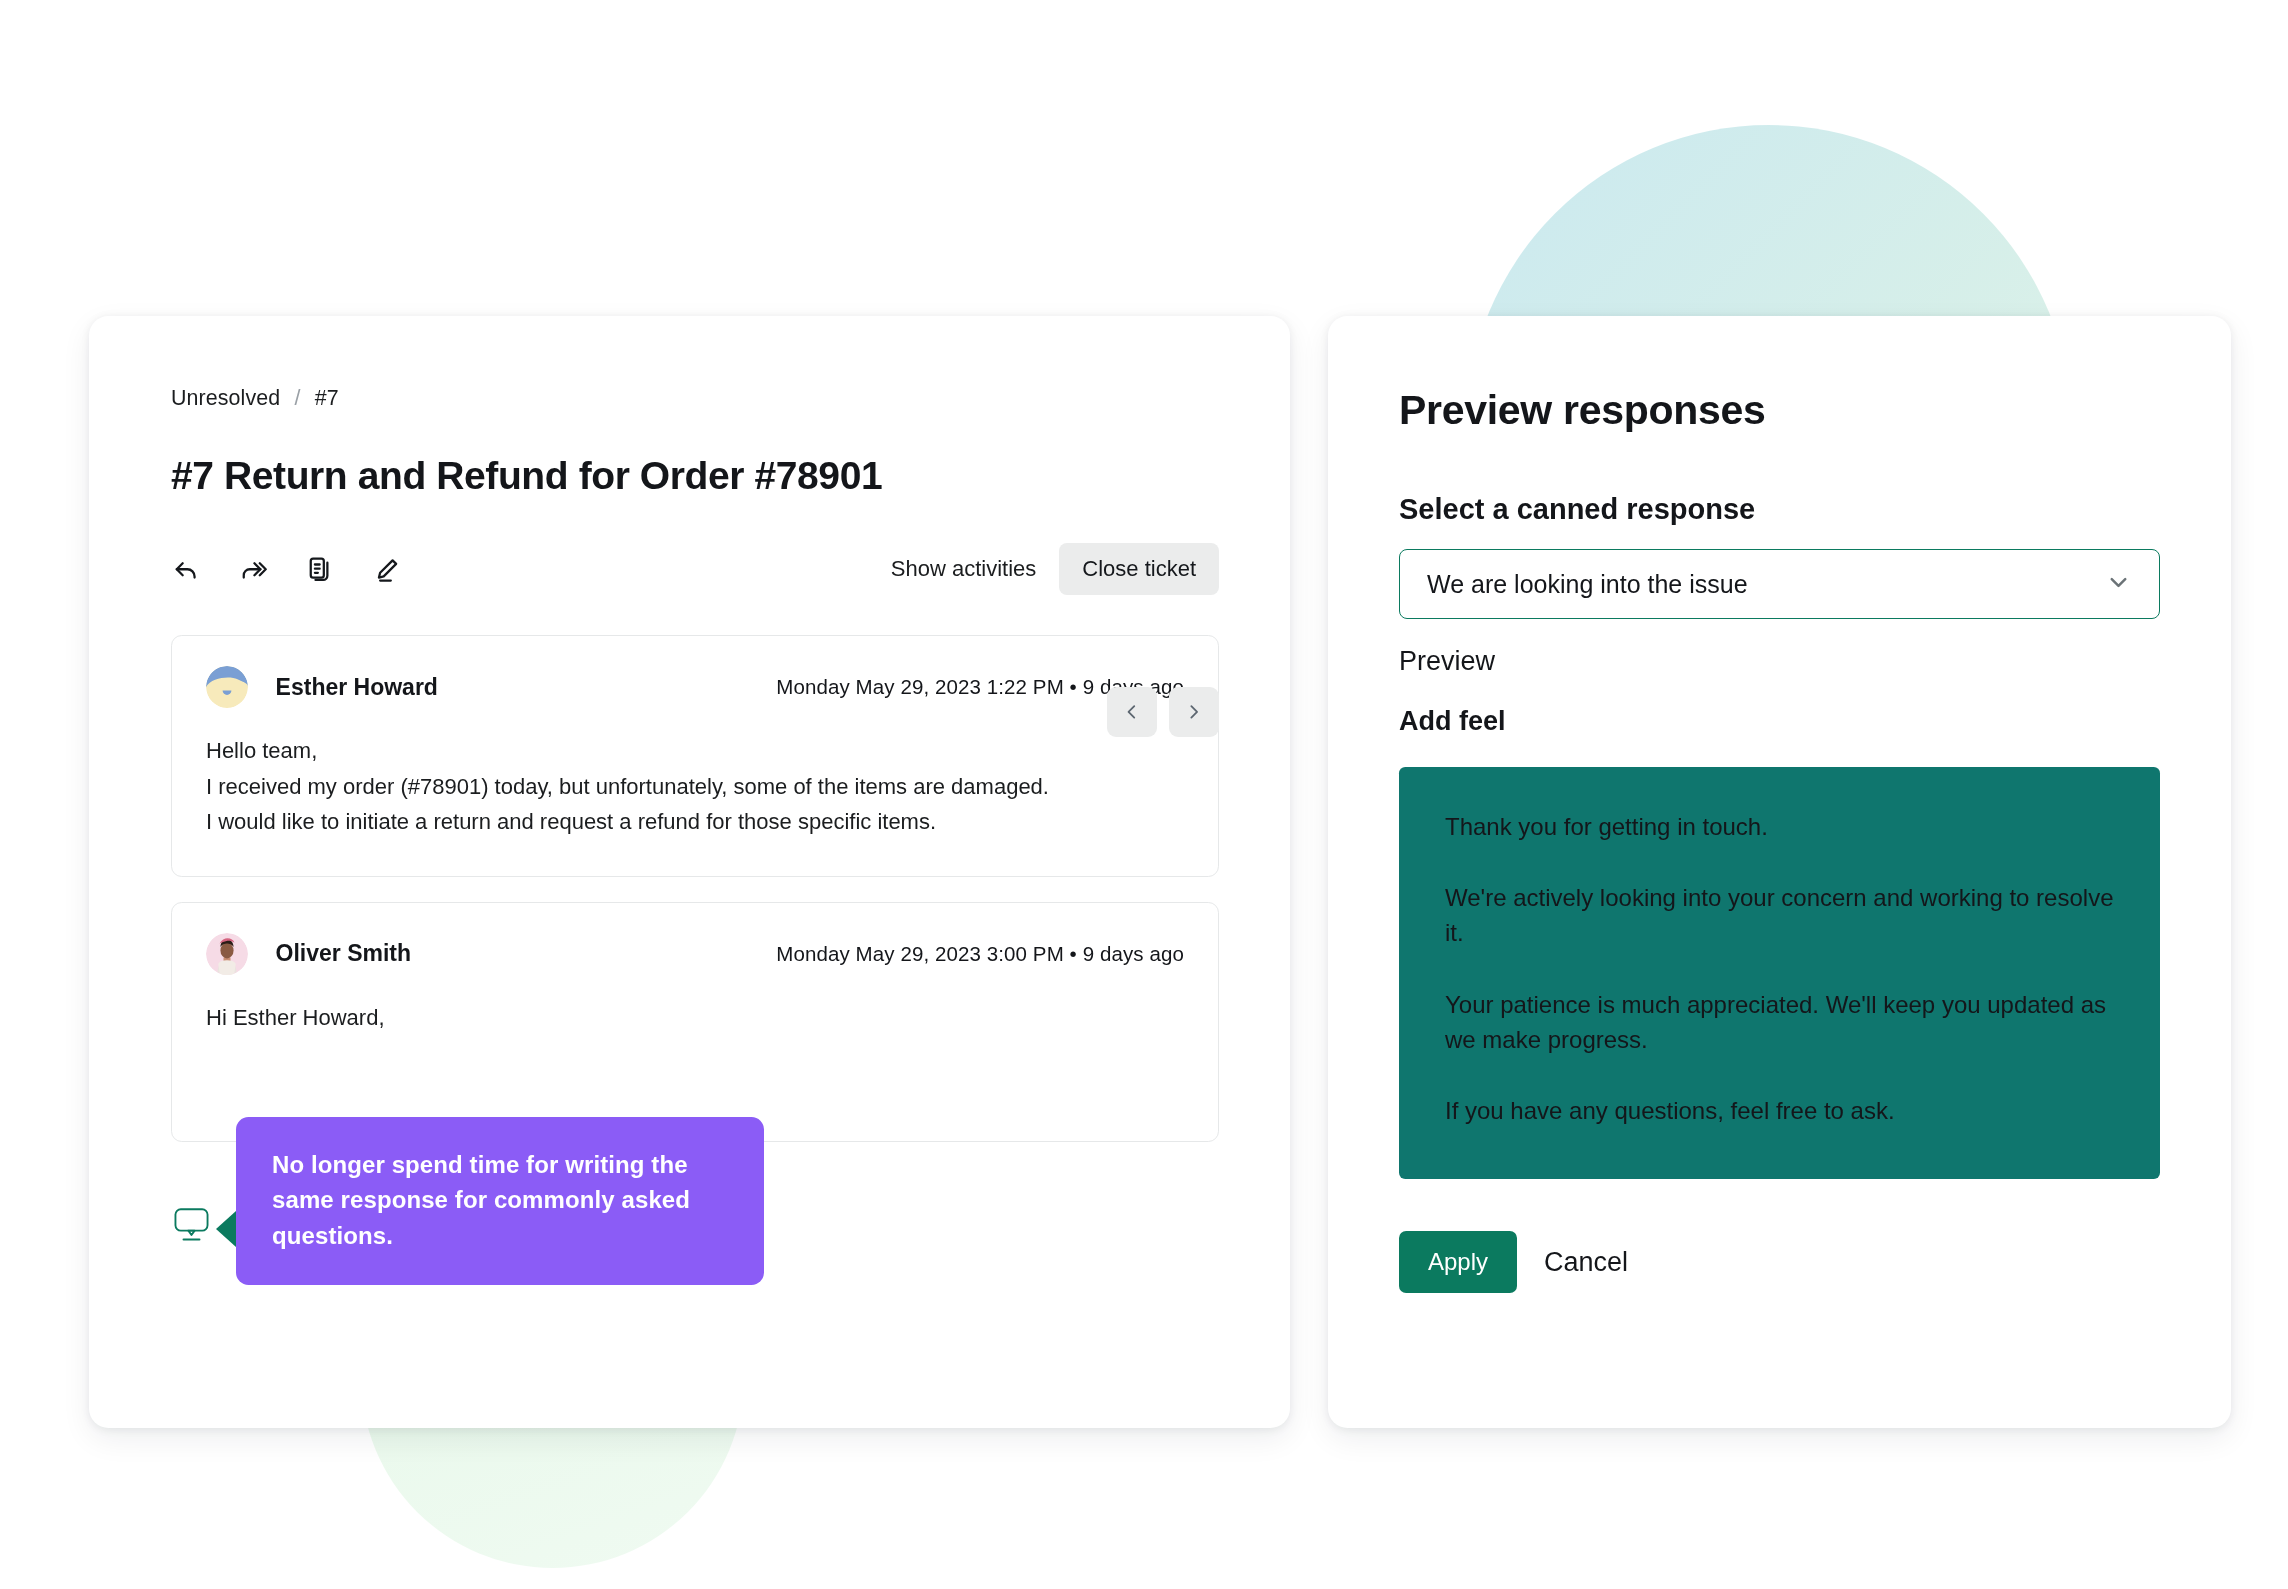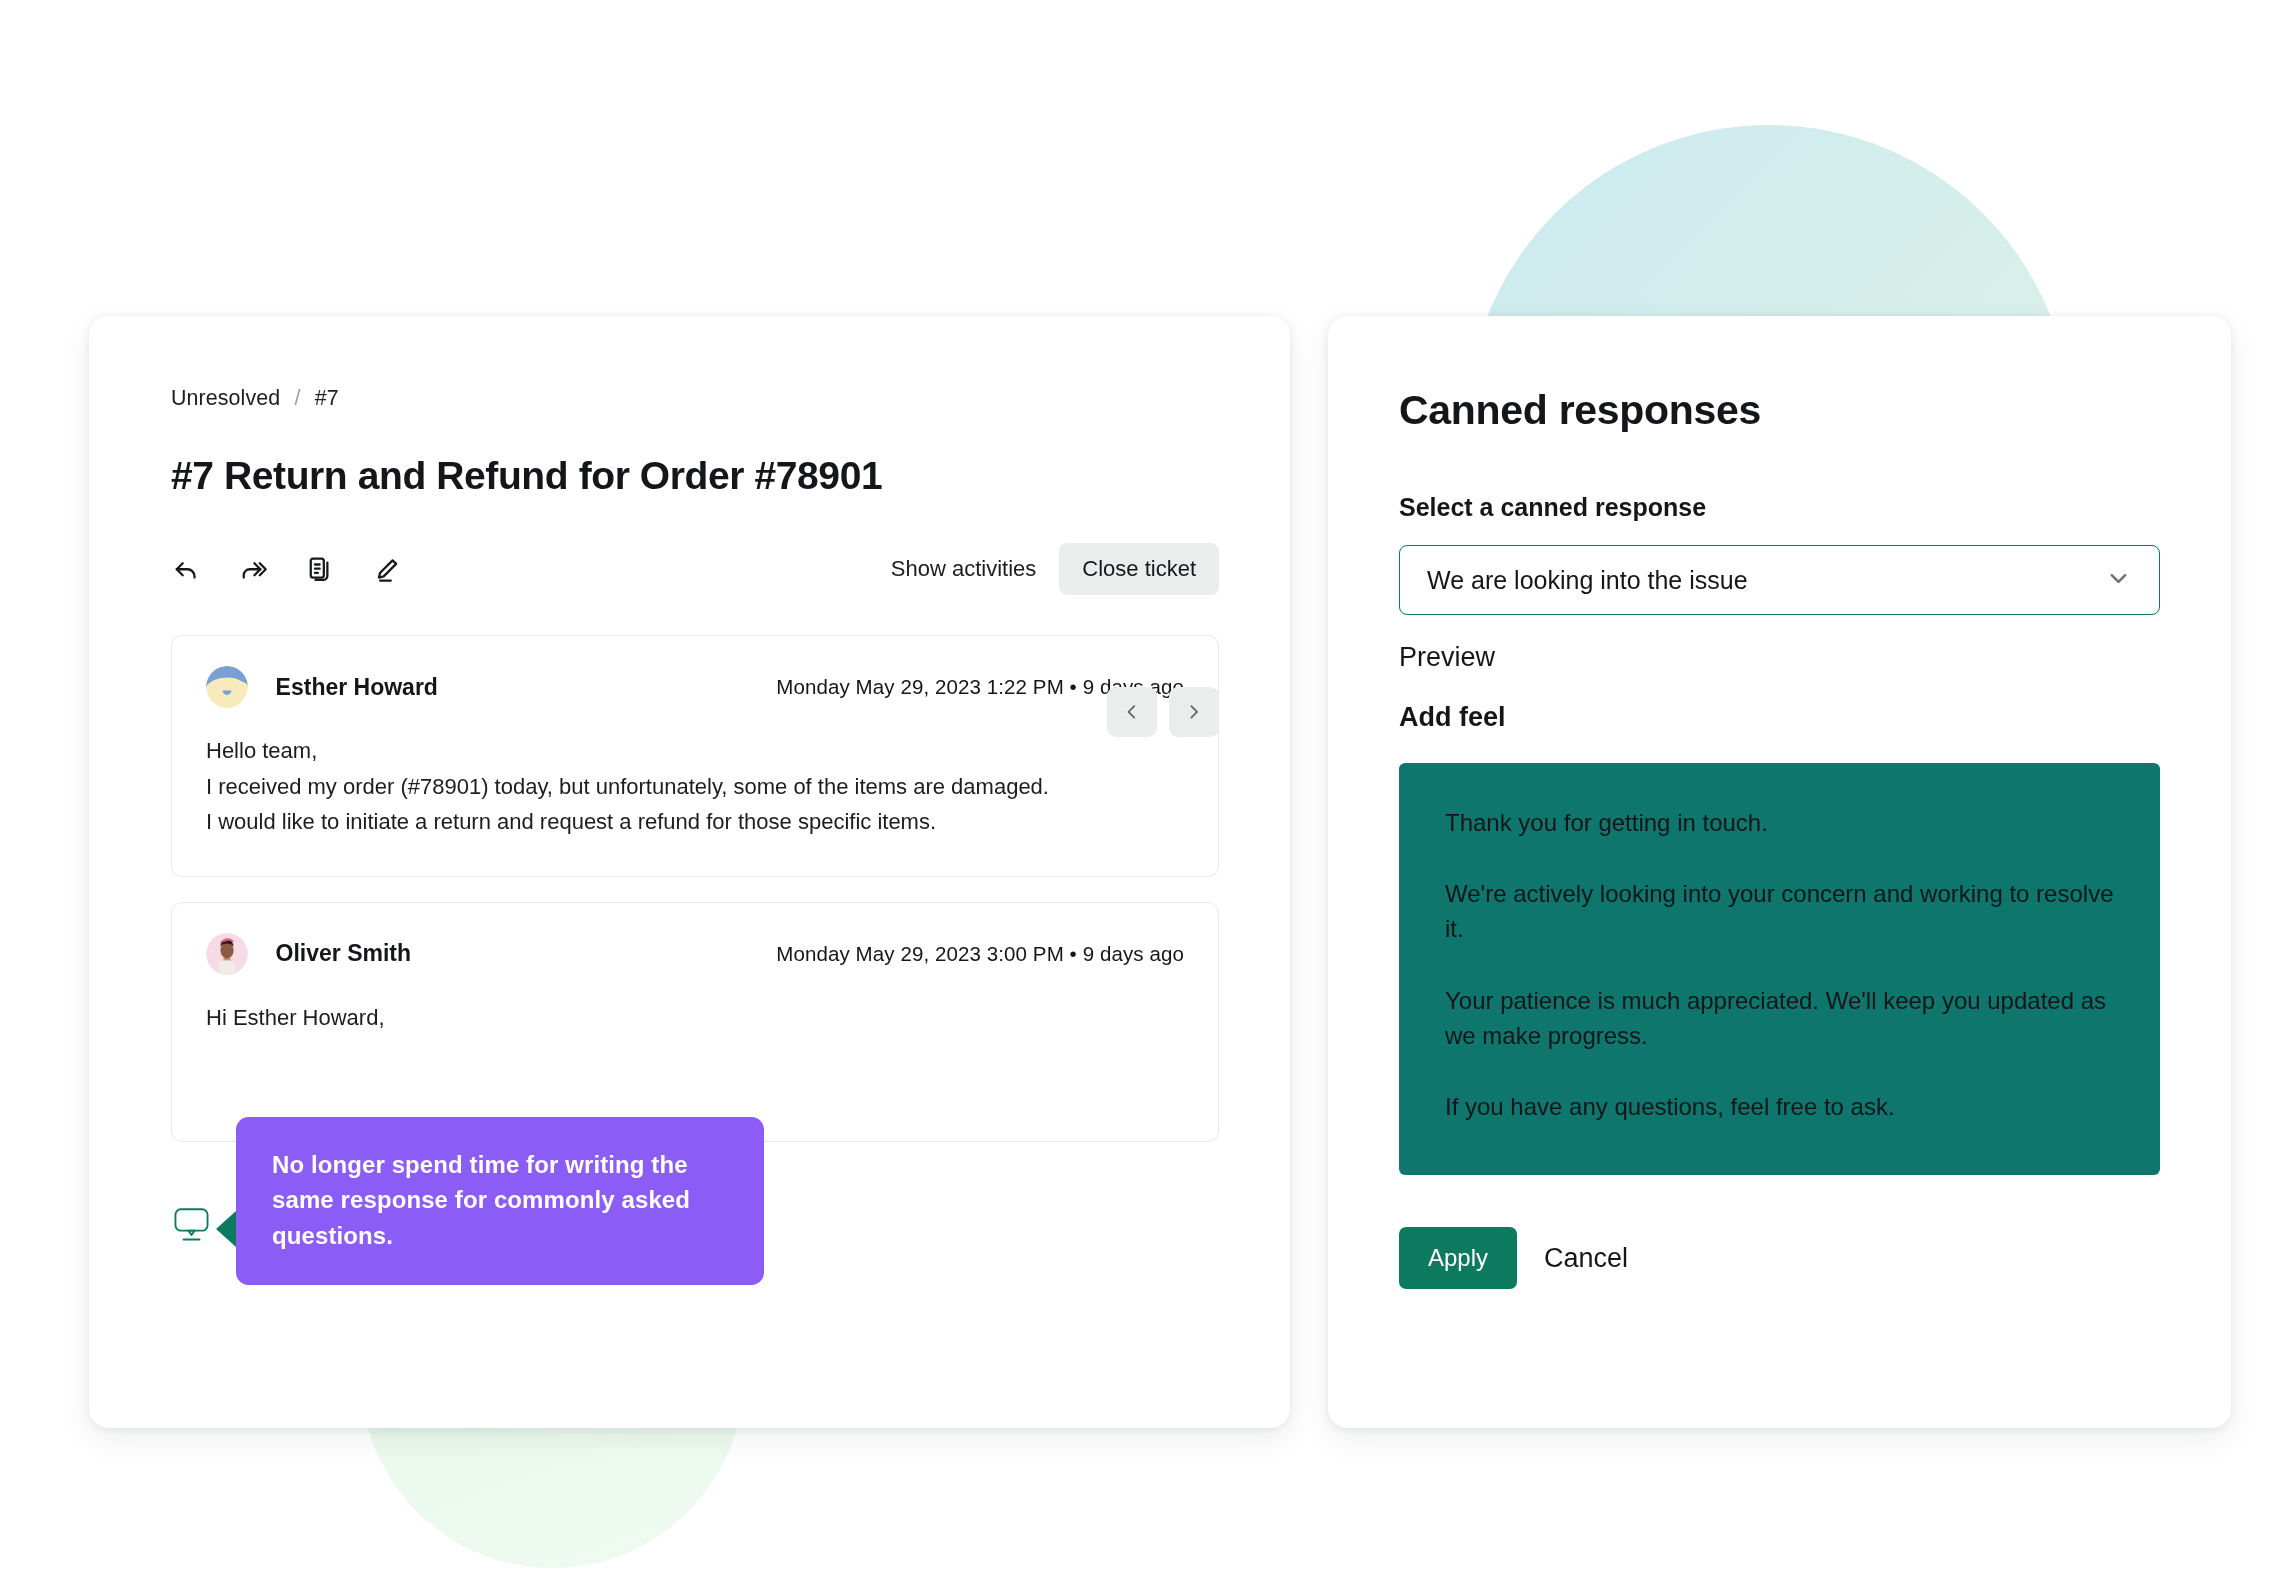--- a/index.html
+++ b/index.html
@@ -170,21 +170,21 @@
   
   .canned-inner { padding: 71px 71px 0 71px; }
 
   .canned-title {
     font-size: 41px; font-weight: 700; color: #14161a;
     letter-spacing: -0.3px;
   }
 
   .field-label {
     margin-top: 59px;
-    font-size: 25px; font-weight: 700; color: #14161a;
+    font-size: 29px; font-weight: 700; color: #14161a;
   }
 
   .select-box {
     margin-top: 23px;
     height: 70px;
     border: 1.8px solid #0b7a5f;
     border-radius: 8px;
     display: flex; align-items: center;
     padding: 0 27px;
     background: #fff;
@@ -353,21 +353,21 @@
     </svg>
   </span>
   <div class="callout">
     <span>No longer spend time for writing the same response for commonly asked questions.</span>
   </div>
 </div>
 
 <div class="card card-canned">
   <div class="canned-inner">
 
-    <h2 class="canned-title">Canned responses</h2>
+    <h2 class="canned-title">Preview responses</h2>
 
     <div class="field-label">Select a canned response</div>
 
     <div class="select-box">
       <span class="select-value">We are looking into the issue</span>
       <span class="select-chevron">
         <svg viewBox="0 0 24 24">
             <path d="M6 9l6 6 6-6"></path>
           </svg>
       </span>

